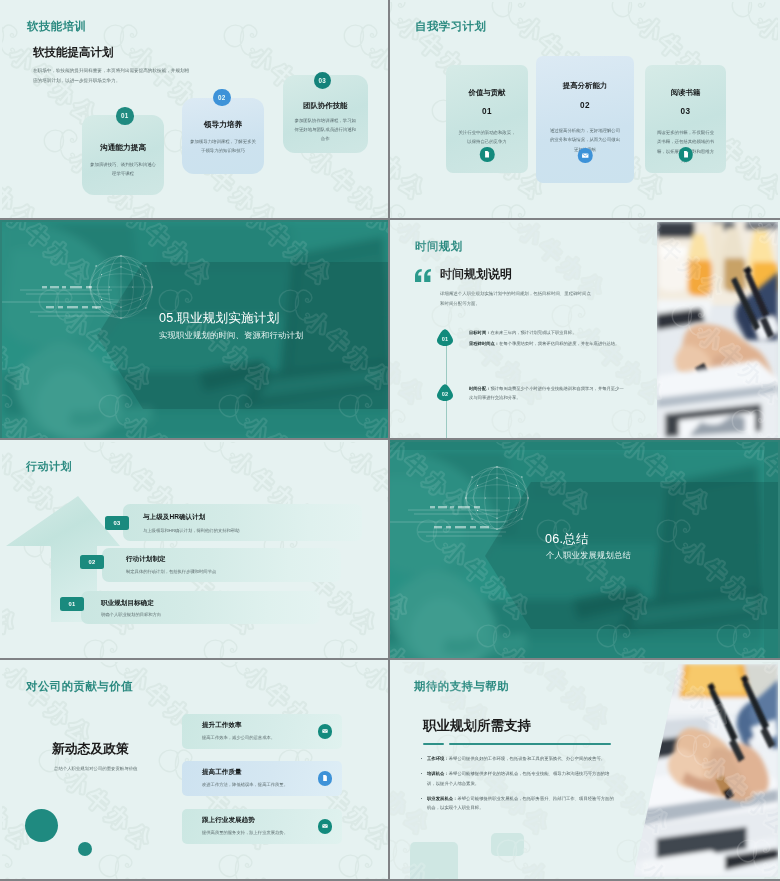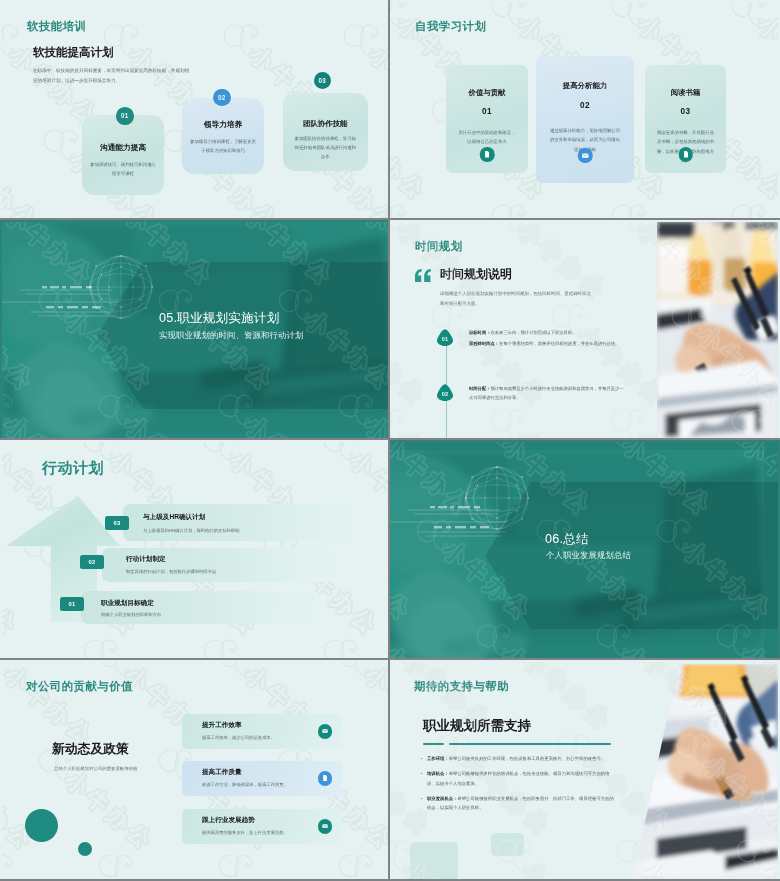--- a/index.html
+++ b/index.html
@@ -316,21 +316,21 @@
       <div class="card-desc" style="font-size:4.4px;margin-top:8px;line-height:2.0">参加演讲技巧、谈判技巧和沟通心理学等课程</div>
     </div>
     <div class="badge bg-teal" style="left:114px;top:105px">01</div>
 
     <div class="card c-blue" style="left:180px;top:96px;width:82px;height:76px;border-radius:12px">
       <div class="card-title" style="font-size:7.7px;margin-top:22px">领导力培养</div>
       <div class="card-desc" style="font-size:4.4px;margin-top:8px;line-height:2.0">参加领导力培训课程，了解更多关于领导力的知识和技巧</div>
     </div>
     <div class="badge bg-blue" style="left:211px;top:86.5px">02</div>
 
-    <div class="card c-teal" style="left:280.5px;top:91px;width:85.5px;height:78px;border-radius:12px">
+    <div class="card c-teal" style="left:280.5px;top:73px;width:85.5px;height:78px;border-radius:12px">
       <div class="card-title" style="font-size:7.4px;margin-top:26px">团队协作技能</div>
       <div class="card-desc" style="font-size:4.4px;margin-top:6px;line-height:2.0;padding:0 4px">参加团队协作培训课程，学习如何更好地与团队成员进行沟通和合作</div>
     </div>
     <div class="badge bg-dteal" style="left:311.5px;top:69.5px">03</div>
    </div>
   </div>
 
   <div class="slide s2">
    <div class="inner">
     <div class="wm">
@@ -556,21 +556,21 @@
               <use href="#wmtile" x="45" y="90"></use>
         <use href="#wmtile" x="165" y="90"></use>
               <use href="#wmtile" x="285" y="90"></use>
         <use href="#wmtile" x="-15" y="195"></use>
               <use href="#wmtile" x="105" y="195"></use>
         <use href="#wmtile" x="225" y="195"></use>
               <use href="#wmtile" x="345" y="195"></use>
       </g>
           </svg>
     </div>
-    <div class="s-title" style="left:40px;top:17px;font-size:15px">行动计划</div>
+    <div class="s-title" style="left:24px;top:17px;font-size:11px">行动计划</div>
     <div class="arrow-up"></div>
 
     <div class="pbar pbar3">
       <div class="pbar-title">与上级及HR确认计划</div>
       <div class="pbar-desc">与上级领导和HR确认计划，得到他们的支持和帮助</div>
     </div>
     <div class="sq sq3">03</div>
 
     <div class="pbar pbar2">
       <div class="pbar-title">行动计划制定</div>

